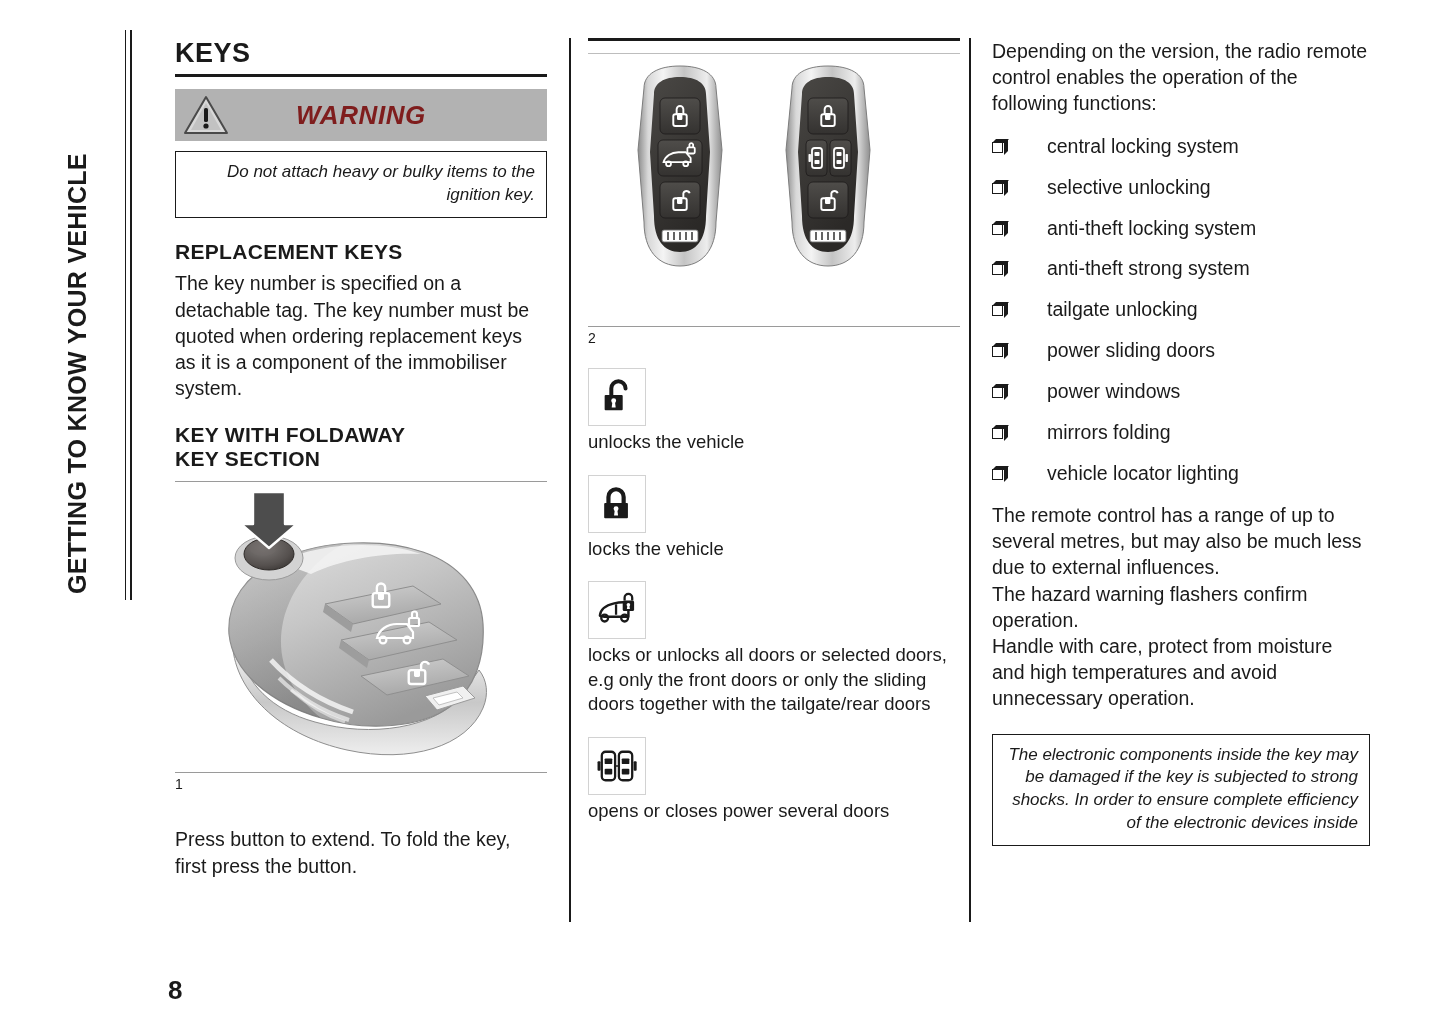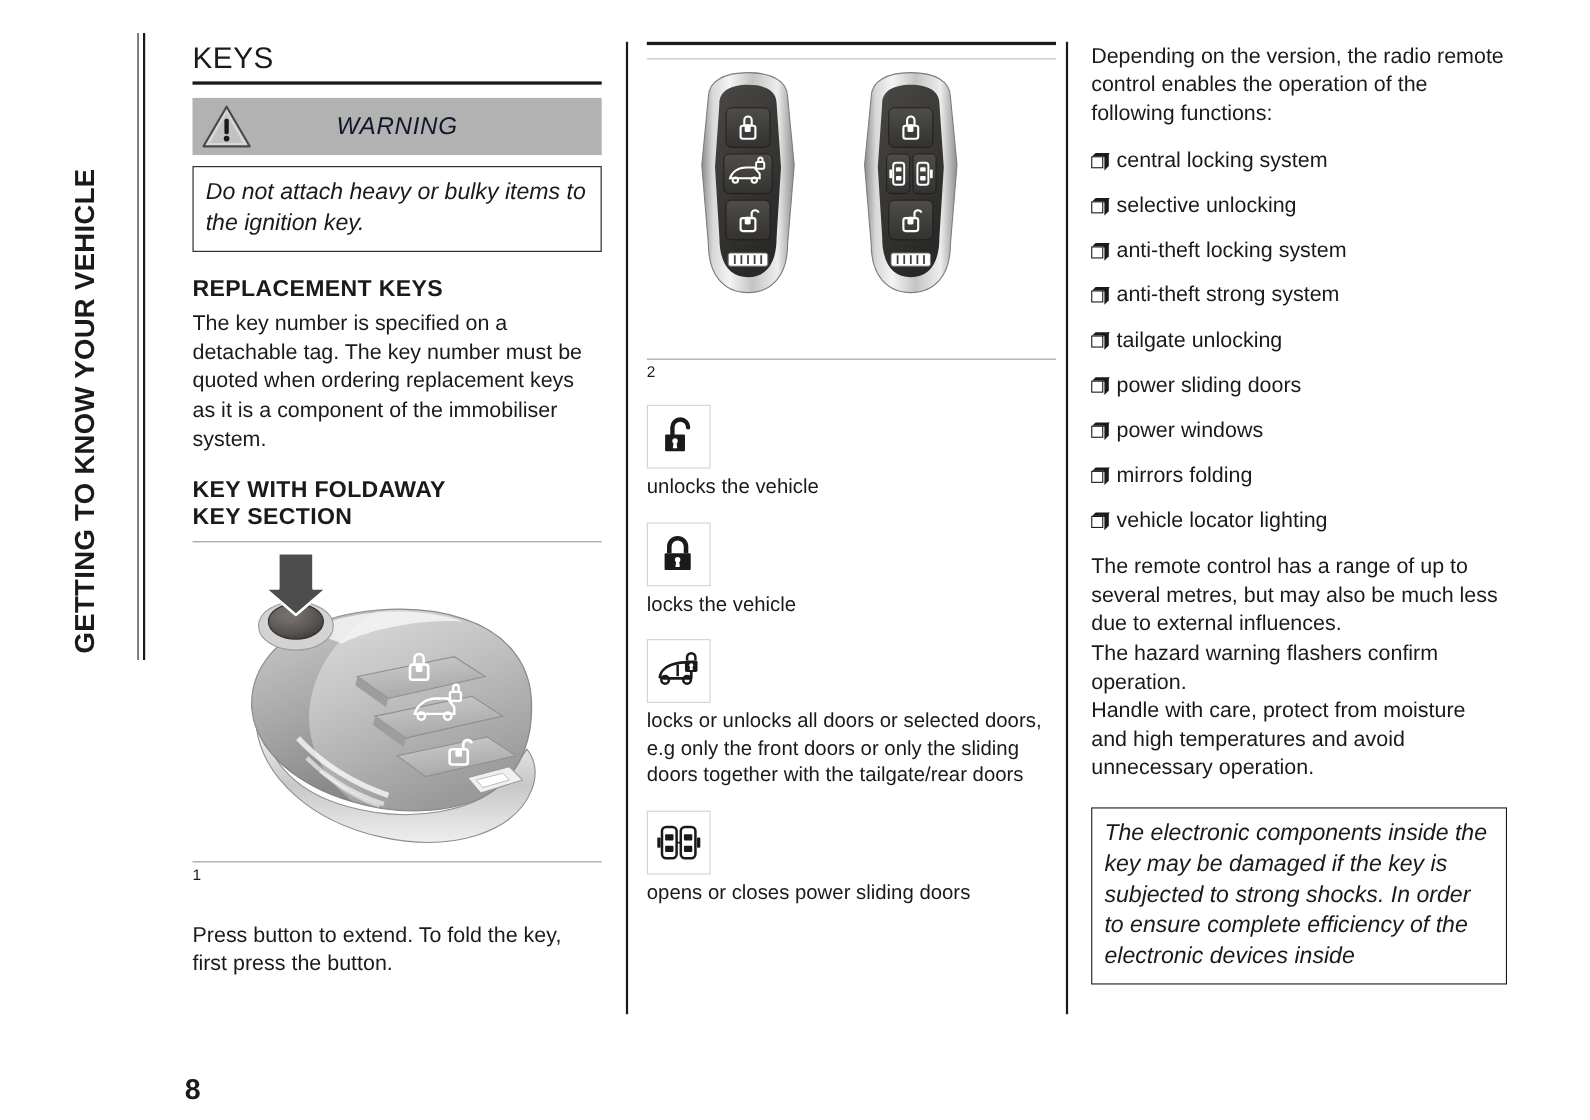--- a/index.html
+++ b/index.html
@@ -62,21 +62,21 @@
     position: absolute;
     top: 38px;
   }
   #col-1 { left: 175px; width: 372px; }
   #col-2 { left: 588px; width: 372px; }
   #col-3 { left: 992px; width: 378px; }
 
   
   h1.sec-title {
     font-size: 27px;
-    font-weight: normal;
+    font-weight: bold;
     margin: 0 0 6px 0;
     letter-spacing: 0.5px;
     line-height: 1.12;
   }
   .title-rule {
     border-top: 3px solid #1a1a1a;
     margin-bottom: 12px;
   }
   h2.sub-title {
     font-size: 21px;
@@ -106,32 +106,33 @@
     width: 46px;
     height: 42px;
     margin-left: 8px;
     flex: none;
   }
   .adv-label {
     position: absolute;
     left: 0;
     right: 0;
     text-align: center;
-    font-size: 22px;
-    font-weight: normal;
+    font-size: 26px;
+    font-weight: bold;
     font-style: italic;
-    color: #0f172a;
+    color: #7f1d1d;
     letter-spacing: 0.6px;
   }
   .adv-body {
     border: 1.5px solid #1a1a1a;
     padding: 9px 11px 11px 11px;
-    font-size: 21px;
+    font-size: 17px;
     font-style: italic;
     line-height: 1.33;
+    text-align: right;
   }
 
   
   .fig-rule-top { border-top: 1.5px solid #9a9a9a; }
   .fig-rule-bot { border-top: 1.5px solid #9a9a9a; }
   .fig-caption {
     font-size: 14px;
     color: #1a1a1a;
     margin-top: 3px;
   }
@@ -167,20 +168,21 @@
     list-style: none;
     margin: 17px 0 0 0;
     padding: 0;
   }
   ul.cube-list li {
     display: flex;
     align-items: flex-start;
     font-size: 19.5px;
     line-height: 1.33;
     margin-bottom: 15px;
+    gap: 32px;
   }
   .cube {
     width: 15px;
     height: 15px;
     flex: none;
     margin-right: 8px;
     margin-top: 5px;
     position: relative;
   }
   .cube .face {
@@ -516,21 +518,21 @@
           <rect x="24" y="5" width="14" height="30" rx="4" fill="none" stroke="#1a1a1a" stroke-width="2.4"></rect>
           <rect x="9" y="12" width="8" height="6" rx="1" fill="#1a1a1a"></rect>
           <rect x="9" y="23" width="8" height="6" rx="1" fill="#1a1a1a"></rect>
           <rect x="27" y="12" width="8" height="6" rx="1" fill="#1a1a1a"></rect>
           <rect x="27" y="23" width="8" height="6" rx="1" fill="#1a1a1a"></rect>
           <rect x="1.5" y="15" width="3.2" height="10" rx="1" fill="#1a1a1a"></rect>
           <rect x="39.5" y="15" width="3.2" height="10" rx="1" fill="#1a1a1a"></rect>
           <line x1="20" y1="20" x2="24" y2="20" stroke="#1a1a1a" stroke-width="1.6"></line>
         </svg>
       </div>
-      <div class="legend-text">opens or closes power sliding doors</div>
+      <div class="legend-text">opens or closes power several doors</div>
     </div>
 
   </div>
 </div>
 
 <div class="col" id="col-3">
 
   <p class="body">Depending on the version, the radio remote control enables the operation of the following functions:</p>
 
   <ul class="cube-list">

